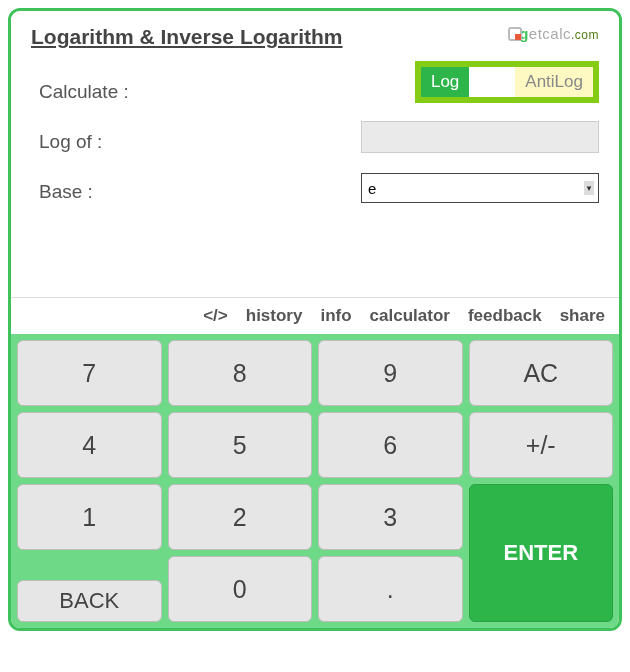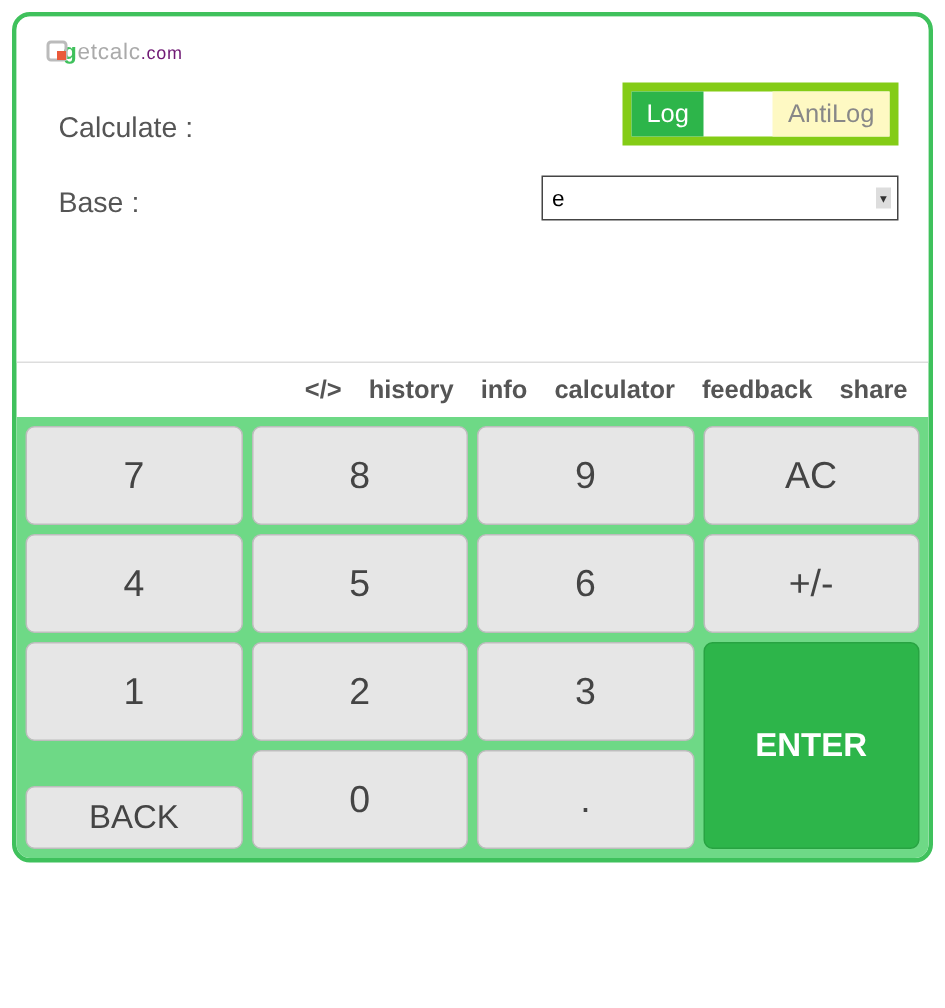--- a/index.html
+++ b/index.html
@@ -31,21 +31,21 @@
       color: #444;
       text-decoration: underline;
     }
     .brand {
       font-size: 15px;
       color: #aaa;
       font-weight: 400;
       letter-spacing: 0.5px;
     }
     .brand .g { color: #3fc15c; font-weight:700;}
-    .brand .dot { color:#701a75; font-size:12px;}
+    .brand .dot { color:#4d7c0f; font-size:12px;}
     .brand-icon {
       display:inline-block;
       width:14px; height:14px;
       border:2px solid #bbb;
       border-radius:3px;
       position:relative;
       top:2px;
       margin-right:-3px;
     }
     .brand-icon::after{
@@ -157,33 +157,38 @@
       grid-row: span 2;
     }
     .key.back { font-size: 22px; margin-top: 24px; }
   </style>
 </head>
 <body>
 
 <div class="widget">
   <div class="upper">
     <div class="title-row">
+      <div class="title">Logarithm &amp; Inverse Logarithm</div>
       <div class="brand">
         <span class="brand-icon"></span><span class="g">g</span><span>etcalc</span><span class="dot">.com</span>
       </div>
     </div>
 
     <div class="form-row">
       <div class="form-label">Calculate :</div>
       <div class="toggle">
         <div class="toggle-btn active">Log</div>
         <div class="toggle-btn inactive">AntiLog</div>
       </div>
     </div>
 
+    <div class="form-row">
+      <div class="form-label">Log of :</div>
+      <input class="text-input" value="" style="">
+    </div>
 
     <div class="form-row">
       <div class="form-label">Base :</div>
       <div class="select-wrap">
         <span>e</span>
         <span class="select-arrow">▾</span>
       </div>
     </div>
 
     <div class="spacer"></div>

